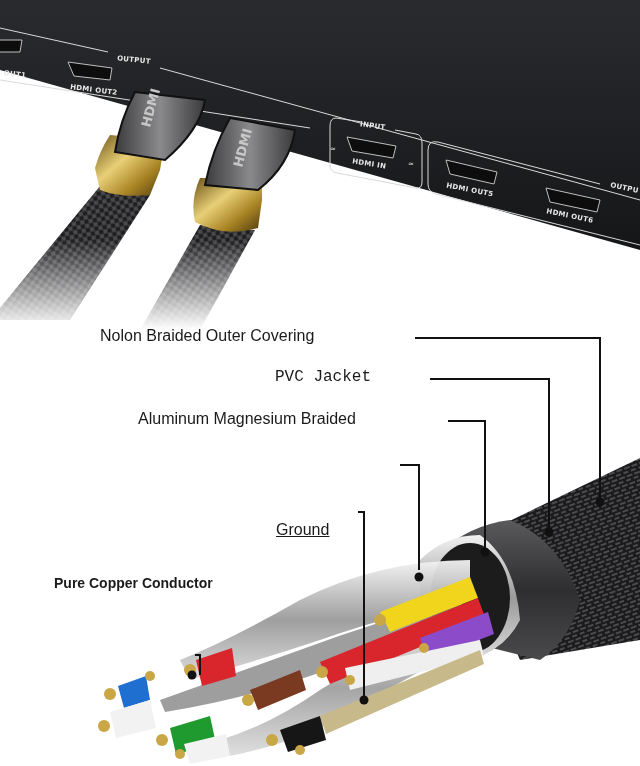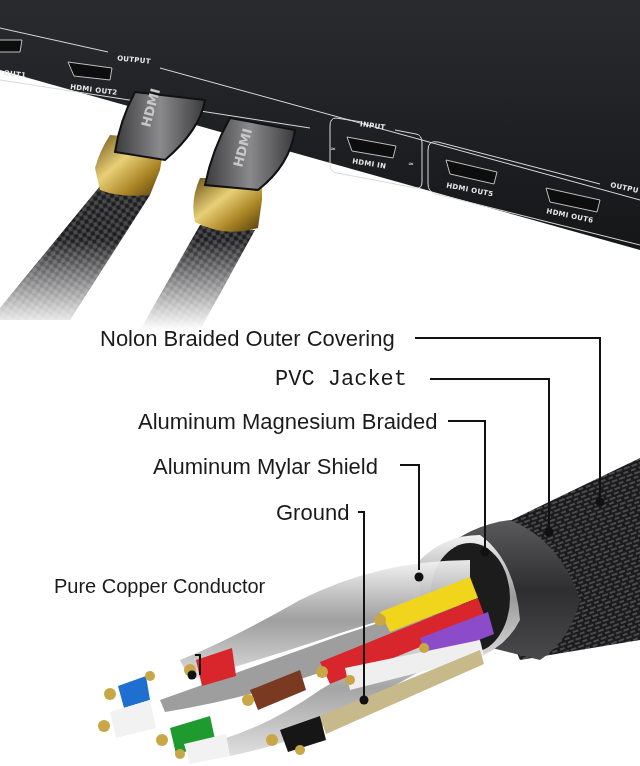--- a/index.html
+++ b/index.html
@@ -1,21 +1,21 @@
 <!DOCTYPE html>
 <html><head>
 <meta charset="utf-8">
 <style>
   html,body{margin:0;padding:0;background:#ffffff;}
   body{width:640px;height:766px;position:relative;overflow:hidden;font-family:"Liberation Sans",sans-serif;}
   .stage{position:absolute;left:0;top:0;width:640px;height:766px;}
   svg{position:absolute;left:0;top:0;}
   .port-label{position:absolute;color:#e8e8e8;font-family:"DejaVu Sans",sans-serif;font-size:7px;font-weight:bold;letter-spacing:0.3px;white-space:nowrap;}
-  .callout{position:absolute;color:#1a1a1a;font-size:22px;white-space:nowrap;line-height:1;}
-  .callout.bold{font-weight:normal;font-size:20px;}
+  .callout{position:absolute;color:#1a1a1a;font-size:16px;white-space:nowrap;line-height:1;}
+  .callout.bold{font-weight:bold;font-size:14px;}
 </style>
 </head>
 <body>
 
 <div class="stage">
 
   <svg width="640" height="766" viewBox="0 0 640 766">
     <defs>
       <linearGradient id="bodyGrad" x1="0" y1="0" x2="0" y2="1">
         <stop offset="0" stop-color="#2a2b2e"></stop>
@@ -161,17 +161,16 @@
   <div class="port-label" style="left:610px;top:184px;transform:rotate(12deg);">OUTPU</div>
   <div class="port-label" style="left:-2px;top:70px;transform:rotate(6deg);">I OUT1</div>
   <div class="port-label" style="left:70px;top:86px;transform:rotate(7deg);">HDMI OUT2</div>
   <div class="port-label" style="left:352px;top:160px;transform:rotate(9deg);">HDMI IN</div>
   <div class="port-label" style="left:446px;top:186px;transform:rotate(11deg);">HDMI OUT5</div>
   <div class="port-label" style="left:546px;top:212px;transform:rotate(12deg);">HDMI OUT6</div>
 
   <div class="callout" style="left:100px;top:328px;">Nolon Braided Outer Covering</div>
   <div class="callout" style="left:275px;top:369px;font-family:Liberation Mono, monospace;">PVC Jacket</div>
   <div class="callout" style="left:138px;top:411px;">Aluminum Magnesium Braided</div>
-  <div class="callout" style="left:153px;top:456px;">Aluminum Mylar Shield</div>
-  <div class="callout" style="left:276px;top:502px;">Ground</div>
+  <div class="callout" style="left:276px;top:522px;text-decoration:underline;">Ground</div>
   <div class="callout bold" style="left:54px;top:576px;">Pure Copper Conductor</div>
 
 </div>
 
 </body></html>

